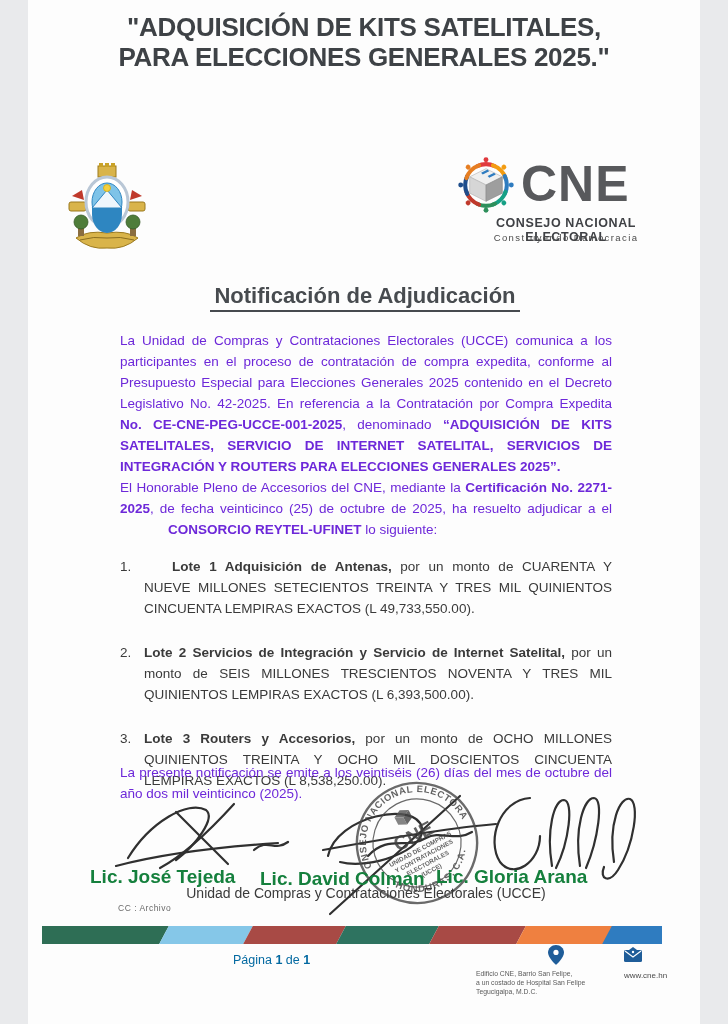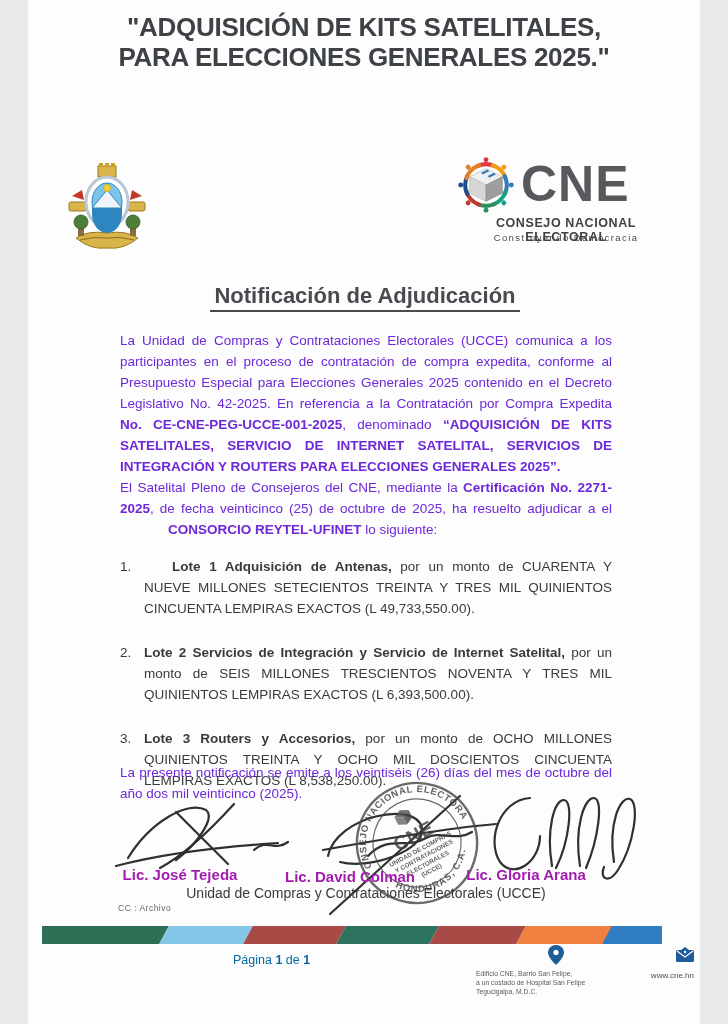--- a/index.html
+++ b/index.html
@@ -26,21 +26,21 @@
     color:#6d28d9;text-align:justify;}
   .p1{top:330px;}
   .p2{top:477px;}
   .listwrap{position:absolute;left:92px;top:556px;width:492px;}
   .li{display:flex;margin-bottom:23px;font-size:13.5px;line-height:21px;color:#3a3a3a;}
   .li .num{width:24px;flex:0 0 24px;}
   .li .litext{flex:1;text-align:justify;}
   .closing{top:762px;}
   
   .sig-layer{position:absolute;left:0;top:0;width:672px;height:1024px;pointer-events:none;}
-  .sig-name{position:absolute;font-size:15px;font-weight:700;color:#a21caf;text-align:center;}
+  .sig-name{position:absolute;font-size:19px;font-weight:700;color:#15803d;}
   .name-tejeda{left:62px;top:866px;width:180px;}
   .name-colman{left:232px;top:868px;width:180px;}
   .name-arana{left:408px;top:866px;width:180px;}
   .unit-line{position:absolute;left:92px;top:885px;width:492px;text-align:center;
     font-size:14px;color:#3a3a3a;}
   .cc-line{position:absolute;left:90px;top:903px;font-size:8.5px;color:#6a6a6a;letter-spacing:0.5px;}
   .stamp{position:absolute;left:326px;top:780px;width:126px;height:126px;
     transform:rotate(-28deg);opacity:0.82;}
   
   .stripe{position:absolute;left:14px;top:926px;width:620px;height:18px;display:flex;overflow:hidden;}
@@ -49,21 +49,21 @@
   .s1{width:13.5%;}
   .s2{width:15%;}
   .s3{width:15%;}
   .s4{width:14%;}
   .s5{width:14%;}
   .s6{width:10%;margin-right:-8px;}
   .page-indicator{position:absolute;left:205px;top:953px;font-size:12.5px;color:#0369a1;}
   .addr-block{position:absolute;left:448px;top:945px;width:160px;text-align:left;}
   .pin{display:block;margin:0 auto 4px auto;width:16px;height:20px;}
   .addr{font-size:6.8px;line-height:9px;color:#5a5a5a;}
-  .web-block{position:absolute;left:596px;top:947px;width:70px;text-align:right;}
+  .web-block{position:absolute;left:596px;top:947px;width:70px;text-align:left;}
   .envelope{display:inline-block;margin-bottom:5px;}
   .web{font-size:8px;color:#4a4a4a;}
 </style>
 </head>
 <body>
 
 <div class="sheet">
 
   <div class="doc-title">
     <div>"ADQUISICIÓN DE KITS SATELITALES,</div>
@@ -137,21 +137,21 @@
     <div class="cne-acronym">CNE</div>
     <div class="cne-name">CONSEJO NACIONAL ELECTORAL</div>
     <div class="cne-tagline">Construyendo Democracia</div>
   </div>
 
   <h1 class="notif-title">
     <span>Notificación de Adjudicación</span>
   </h1>
 
   <p class="para p1"><span>La Unidad de Compras y Contrataciones Electorales (UCCE) comunica a los participantes en el proceso de contratación de compra expedita, conforme al Presupuesto Especial para Elecciones Generales 2025 contenido en el Decreto Legislativo No. 42-2025. En referencia a la Contratación por Compra Expedita </span><span style="font-weight: 700;">No. CE-CNE-PEG-UCCE-001-2025</span><span>, denominado </span><span style="font-weight: 700;">“ADQUISICIÓN DE KITS SATELITALES, SERVICIO DE INTERNET SATELITAL, SERVICIOS DE INTEGRACIÓN Y ROUTERS PARA ELECCIONES GENERALES 2025”.</span></p>
-  <p class="para p2"><span>El Satelital Pleno de Consejeros del CNE, mediante la </span><span style="font-weight: 700;">Certificación No. 2271-2025</span><span>, de fecha veinticinco (25) de octubre de 2025, ha resuelto adjudicar a el </span><span style="font-weight: 700; margin-left: 48px;">CONSORCIO REYTEL-UFINET</span><span> lo siguiente:</span></p>
+  <p class="para p2"><span>El Honorable Pleno de Accesorios del CNE, mediante la </span><span style="font-weight: 700;">Certificación No. 2271-2025</span><span>, de fecha veinticinco (25) de octubre de 2025, ha resuelto adjudicar a el </span><span style="font-weight: 700; margin-left: 48px;">CONSORCIO REYTEL-UFINET</span><span> lo siguiente:</span></p>
 
   <div class="listwrap">
     <div class="li">
       <span class="num">1.</span>
       <span class="litext"><span style="font-weight: 700; padding-left: 28px;">Lote 1 Adquisición de Antenas,</span><span> por un monto de CUARENTA Y NUEVE MILLONES SETECIENTOS TREINTA Y TRES MIL QUINIENTOS CINCUENTA LEMPIRAS EXACTOS (L 49,733,550.00).</span></span>
     </div>
     <div class="li">
       <span class="num">2.</span>
       <span class="litext"><span style="font-weight: 700;">Lote 2 Servicios de Integración y Servicio de Internet Satelital,</span><span> por un monto de SEIS MILLONES TRESCIENTOS NOVENTA Y TRES MIL QUINIENTOS LEMPIRAS EXACTOS (L 6,393,500.00).</span></span>
     </div>

